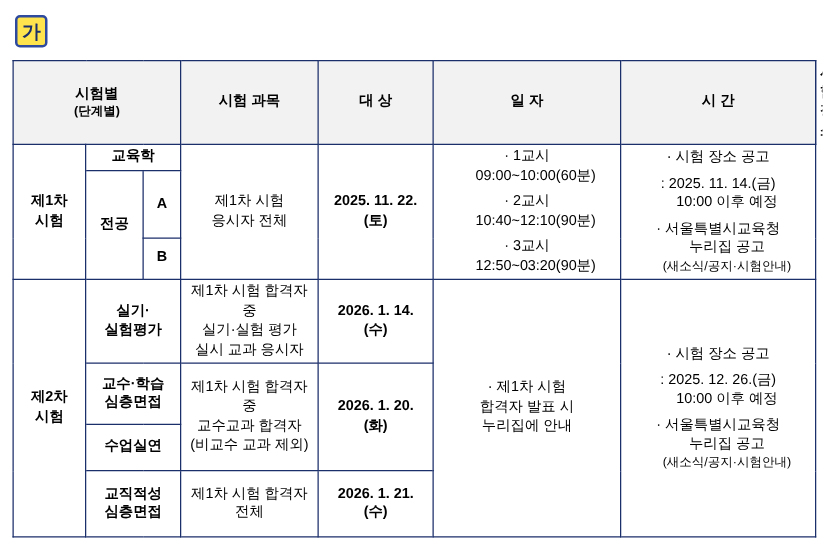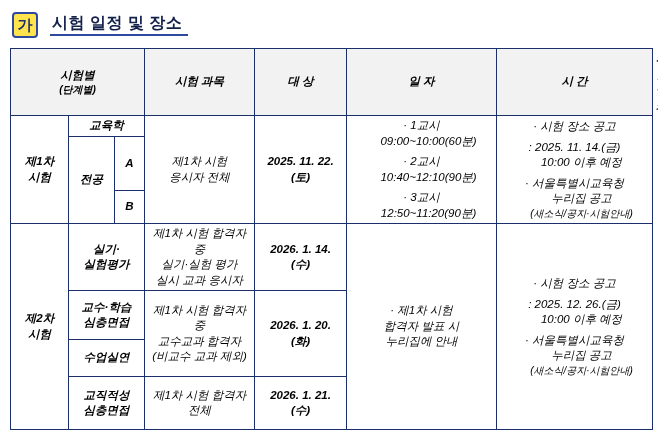--- a/index.html
+++ b/index.html
@@ -52,21 +52,20 @@
     padding: 0 6px 3px 2px;
     line-height: 1.1;
   }
 
   
   table.sched {
     border-collapse: collapse;
     width: 642px;
     table-layout: fixed;
     margin-left: 2px;
-    font-style: italic;
   }
   table.sched td, table.sched th {
     border: 1px solid #1b2f6b;
     vertical-align: middle;
     text-align: center;
     padding: 2px 3px;
     font-size: 11.5px;
     line-height: 1.35;
   }
   thead th {
@@ -121,21 +120,20 @@
     margin-left: 24px;
   }
 </style>
 </head>
 <body>
 
 <div class="page">
 
   <div class="header">
     <div class="badge">가</div>
-    <div class="header-title">시험 일정 및 장소</div>
   </div>
 
   <table class="sched">
     <colgroup>
       <col style="width:58px">
       <col style="width:46px">
       <col style="width:30px">
       <col style="width:110px">
       <col style="width:92px">
       <col style="width:150px">
@@ -174,21 +172,21 @@
           <div class="li">
             ·&nbsp;<span>1교시</span>
             <div class="sub-line">09:00~10:00(60분)</div>
           </div>
           <div class="li">
             ·&nbsp;<span>2교시</span>
             <div class="sub-line">10:40~12:10(90분)</div>
           </div>
           <div class="li">
             ·&nbsp;<span>3교시</span>
-            <div class="sub-line">12:50~11:20(90분)</div>
+            <div class="sub-line">12:50~03:20(90분)</div>
           </div>
         </td>
         <td rowspan="3" class="list">
           <div class="li">
             ·&nbsp;<span>시험 장소 공고</span>
           </div>
           <div class="li">
             <span>: 2025. 11. 14.(금)</span>
             <div class="sub-line">10:00 이후 예정</div>
           </div>

